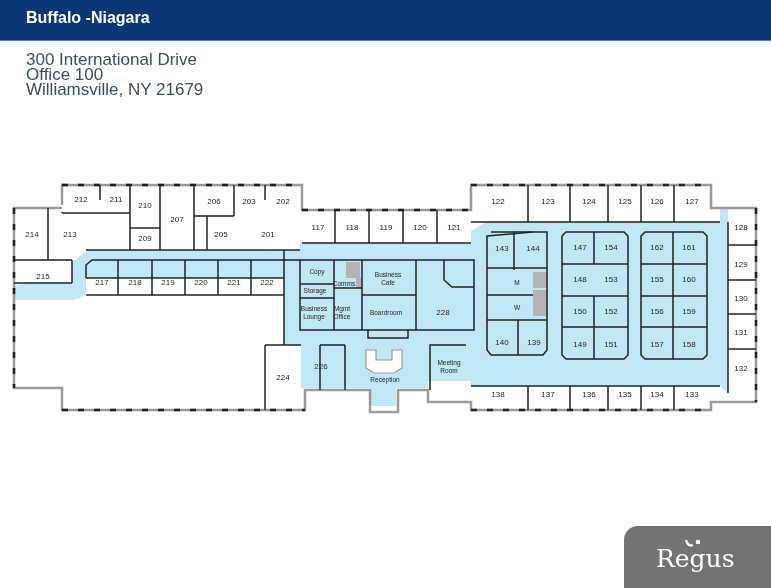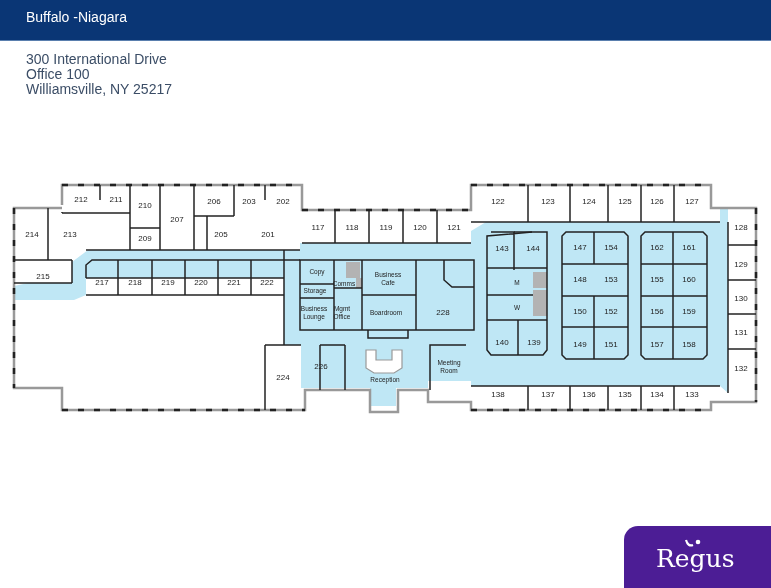--- a/index.html
+++ b/index.html
@@ -1,38 +1,38 @@
 <!DOCTYPE html>
 <html><head>
 <meta charset="utf-8">
 <style>
   html,body{margin:0;padding:0;background:#ffffff;}
   body{width:771px;height:588px;position:relative;overflow:hidden;font-family:"Liberation Sans",sans-serif;}
   .header{position:absolute;left:0;top:0;width:771px;height:40px;background:#0a3675;border-bottom:1px solid #5a7fae;}
-  .header-title{position:absolute;left:26px;top:9px;color:#fff;font-weight:normal;font-size:14px;}
-  .address{position:absolute;left:26px;top:52px;color:#3b4d66;font-size:14px;line-height:15px;}
+  .header-title{position:absolute;left:26px;top:9px;color:#fff;font-weight:bold;font-size:16px;}
+  .address{position:absolute;left:26px;top:52px;color:#3b4d66;font-size:17px;line-height:15px;}
   .address div{white-space:nowrap;}
   .plan{position:absolute;left:0;top:0;width:771px;height:588px;}
-  .logo{position:absolute;left:624px;top:526px;width:147px;height:62px;background:#4c1d95;border-top-left-radius:14px;}
+  .logo{position:absolute;left:624px;top:526px;width:147px;height:62px;background:#737373;border-top-left-radius:14px;}
   .logo-text{position:absolute;left:32px;top:18px;color:#fff;font-family:"DejaVu Serif",serif;font-size:25px;letter-spacing:0px;}
   .logo-crown{position:absolute;left:60px;top:12px;}
   .rl{font-size:8px;fill:#222;font-family:"Liberation Sans",sans-serif;text-anchor:middle;}
   .rl-s{font-size:6.5px;fill:#222;font-family:"Liberation Sans",sans-serif;text-anchor:middle;}
 </style>
 </head>
 <body>
 
 <div class="header">
   <div class="header-title">Buffalo -Niagara</div>
 </div>
 
 <div class="address">
   <div>300 International Drive</div>
   <div>Office 100</div>
-  <div>Williamsville, NY 25217</div>
+  <div>Williamsville, NY 21679</div>
 </div>
 
 <svg class="plan" width="771" height="588" viewBox="0 0 771 588">
 
   <g fill="#bfe7f5" stroke="none">
     <path d="M72,262 L88,250 L300,250 L300,243 L471,243 L471,231 L486,222 L720,222 L720,208 L728,208 L728,393 L720,386 L471,386 L471,381 L428,381 L428,388 L301,388 L301,345 L284,345 L284,278 L86,278 L86,295 L74,300 L14,300 L14,286 L28,283 L72,283 Z"></path>
     <rect x="370" y="388" width="26" height="18"></rect>
     <rect x="300" y="262" width="34" height="22"></rect>
     <rect x="300" y="284" width="30" height="14"></rect>
     <rect x="300" y="300" width="32" height="30"></rect>

